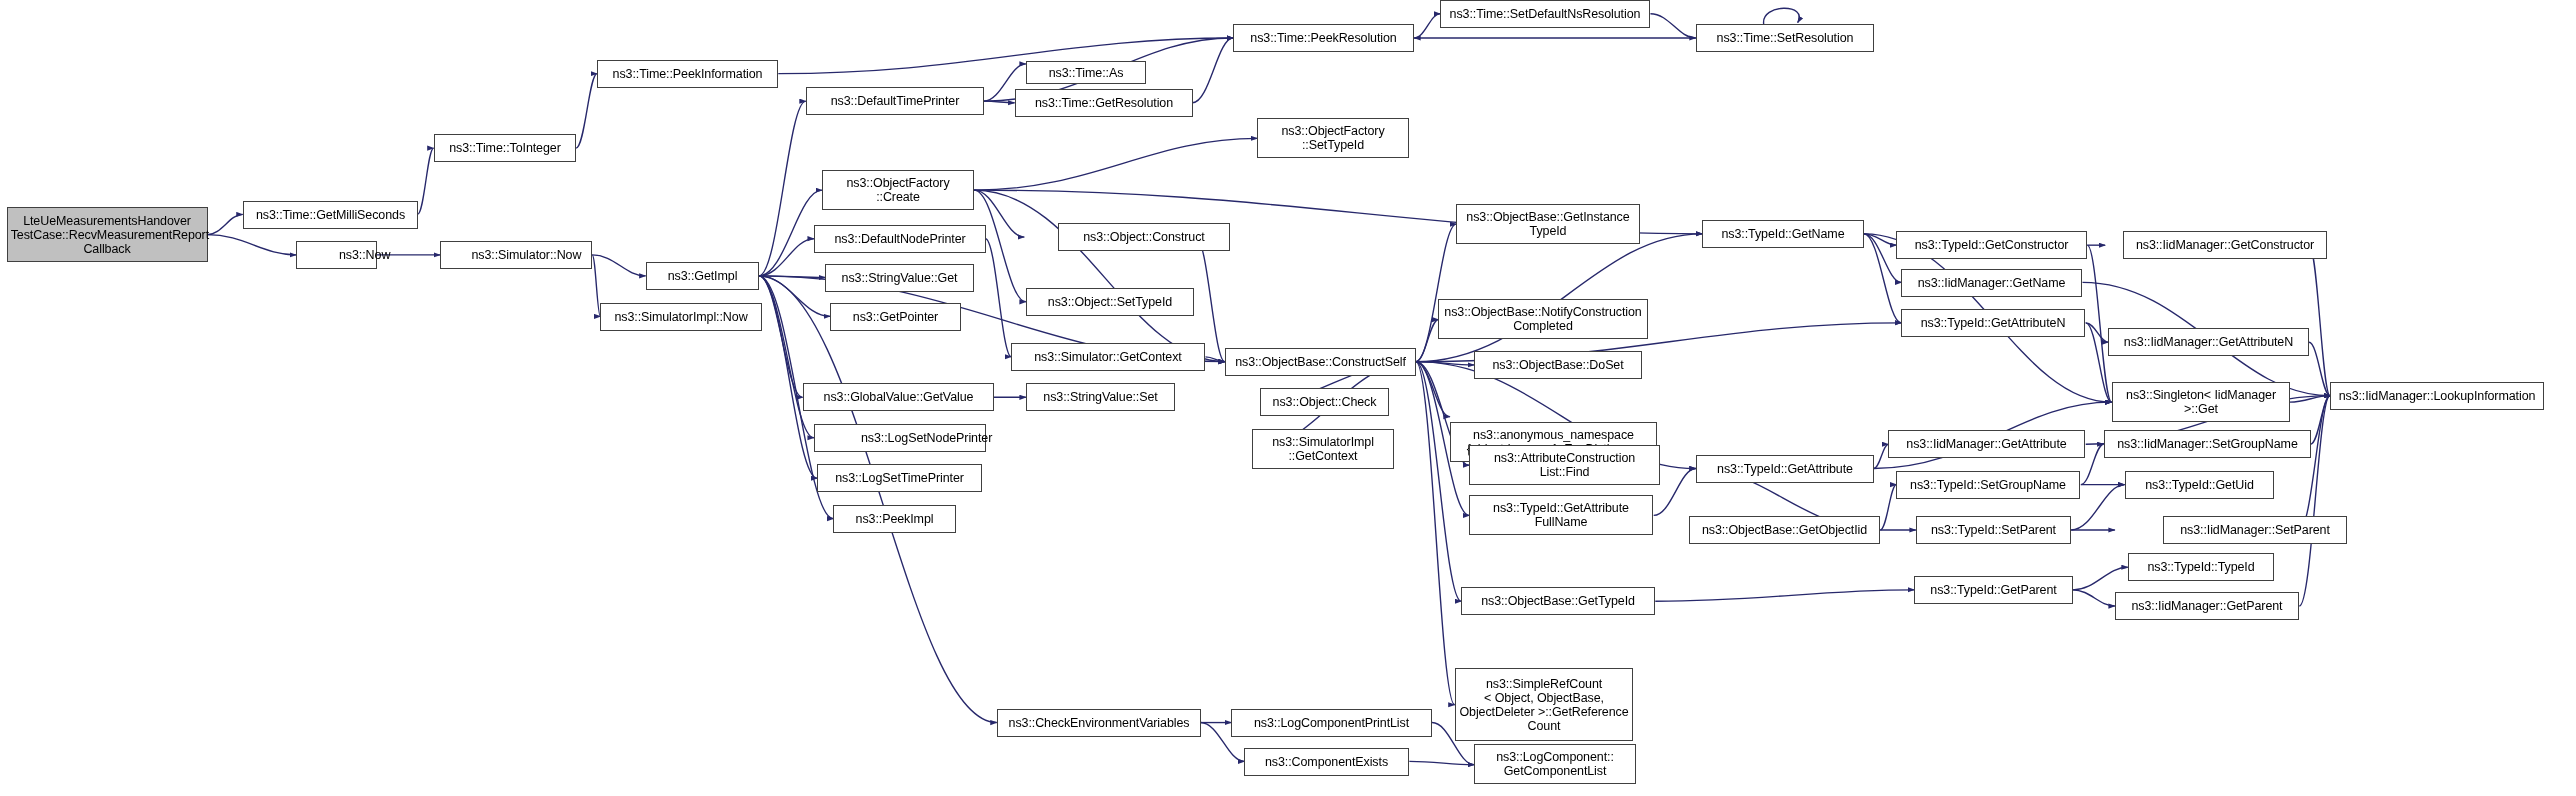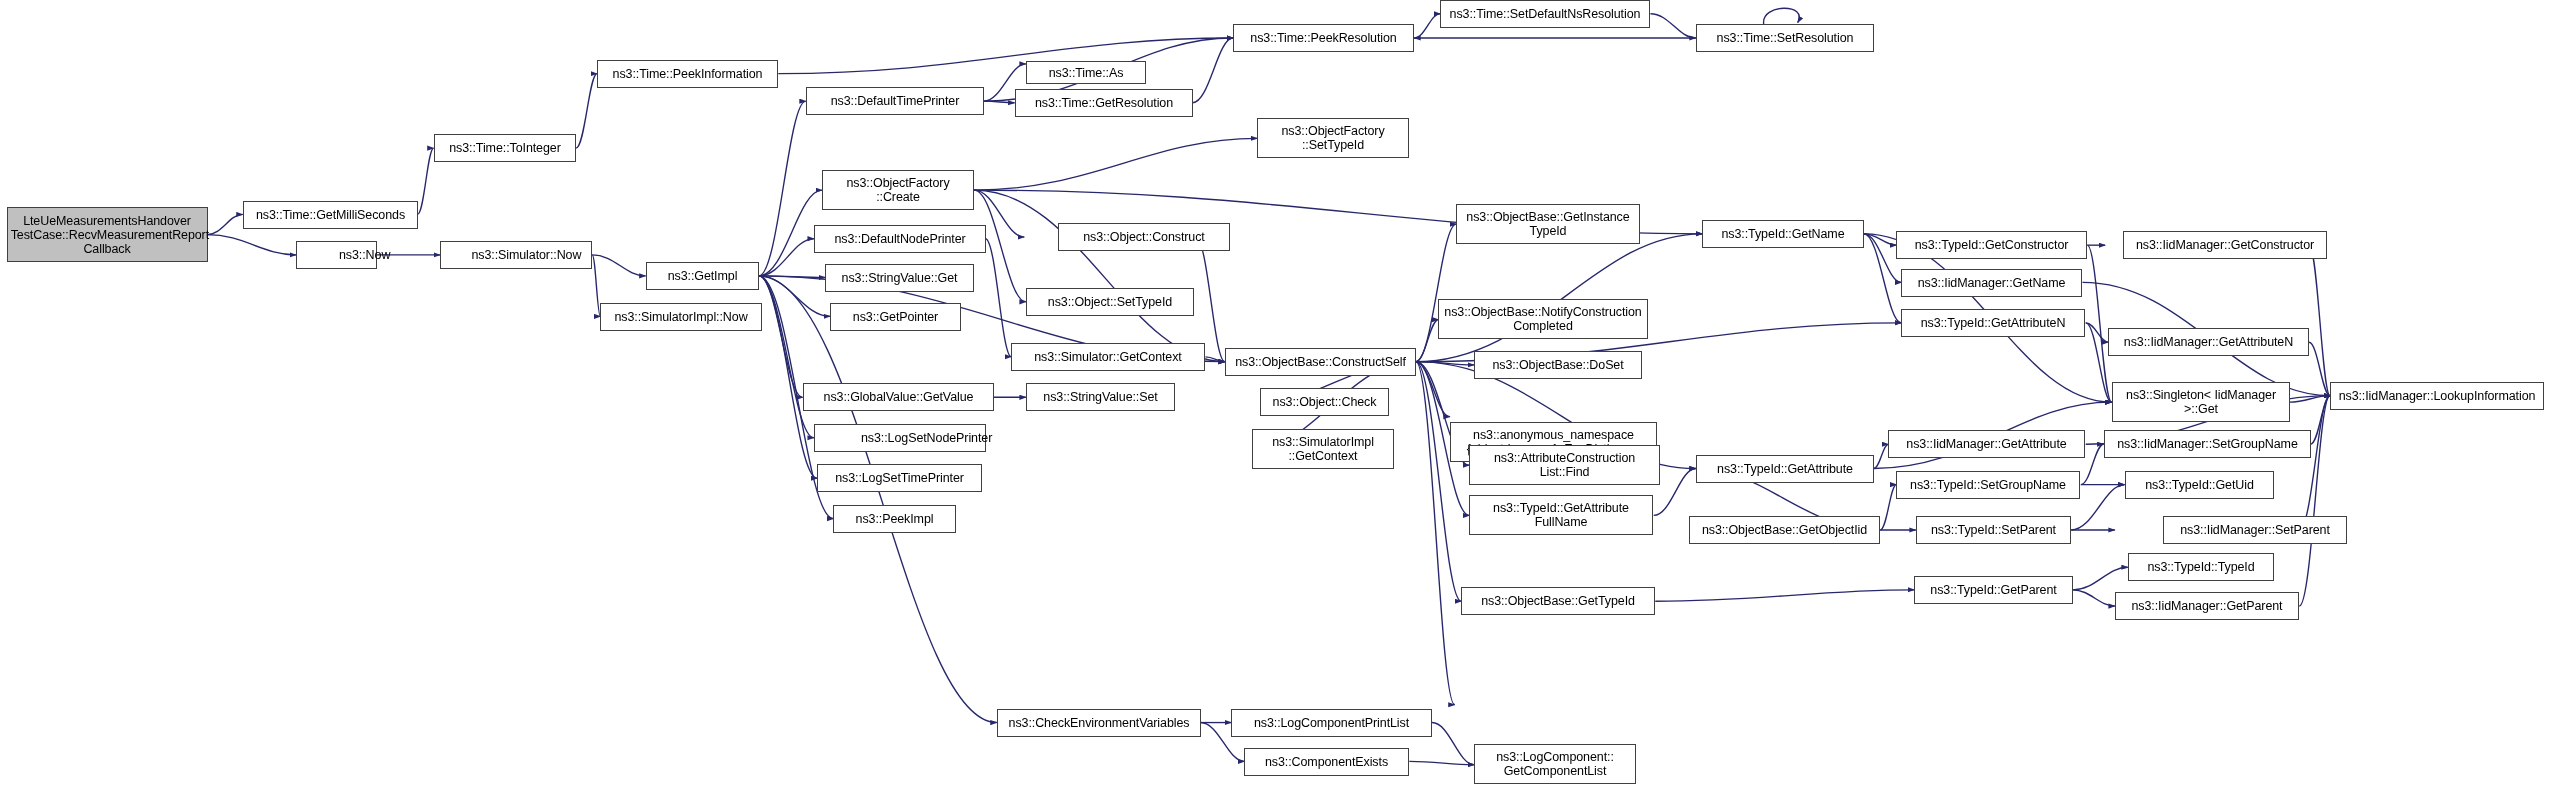--- a/index.html
+++ b/index.html
@@ -186,20 +186,24 @@
     <div class="node" style="left: 1438px; top: 299px; width: 210px; height: 40px;"><span class="lbl">ns3::ObjectBase::NotifyConstruction
 Completed</span></div>
     <div class="node" style="left: 1474px; top: 351px; width: 168px; height: 27.5px;"><span class="lbl">ns3::ObjectBase::DoSet</span></div>
     <div class="node" style="left: 1450px; top: 396px; width: 207px; height: 40px; margin-top: 26px;"><span class="lbl">ns3::anonymous_namespace
 {object-base::cc}::EnvDictionary</span></div>
     <div class="node" style="left: 1469px; top: 445px; width: 191px; height: 40px;"><span class="lbl">ns3::AttributeConstruction
 List::Find</span></div>
     <div class="node" style="left: 1469px; top: 495px; width: 184px; height: 40px;"><span class="lbl">ns3::TypeId::GetAttribute
 FullName</span></div>
     <div class="node" style="left: 1461px; top: 587px; width: 194px; height: 27.5px;"><span class="lbl">ns3::ObjectBase::GetTypeId</span></div>
+    <div class="node" style="left: 1455px; top: 668px; width: 178px; height: 73px;"><span class="lbl">ns3::SimpleRefCount
+&lt; Object, ObjectBase,
+ObjectDeleter &gt;::GetReference
+Count</span></div>
     <div class="node" style="left: 1474px; top: 744px; width: 162px; height: 40px;"><span class="lbl">ns3::LogComponent::
 GetComponentList</span></div>
     <div class="node" style="left: 1696px; top: 24px; width: 178px; height: 27.5px;"><span class="lbl">ns3::Time::SetResolution</span></div>
     <div class="node" style="left: 1702px; top: 220px; width: 162px; height: 27.5px;"><span class="lbl">ns3::TypeId::GetName</span></div>
     <div class="node" style="left: 1696px; top: 455px; width: 178px; height: 27.5px;"><span class="lbl">ns3::TypeId::GetAttribute</span></div>
     <div class="node" style="left: 1689px; top: 516px; width: 191px; height: 27.5px;"><span class="lbl">ns3::ObjectBase::GetObjectIid</span></div>
     <div class="node" style="left: 1896px; top: 231px; width: 191px; height: 27.5px;"><span class="lbl">ns3::TypeId::GetConstructor</span></div>
     <div class="node" style="left: 1901px; top: 269px; width: 181px; height: 27.5px;"><span class="lbl">ns3::IidManager::GetName</span></div>
     <div class="node" style="left: 1901px; top: 309px; width: 184px; height: 27.5px;"><span class="lbl">ns3::TypeId::GetAttributeN</span></div>
     <div class="node" style="left: 1888px; top: 430px; width: 197px; height: 27.5px;"><span class="lbl">ns3::IidManager::GetAttribute</span></div>

